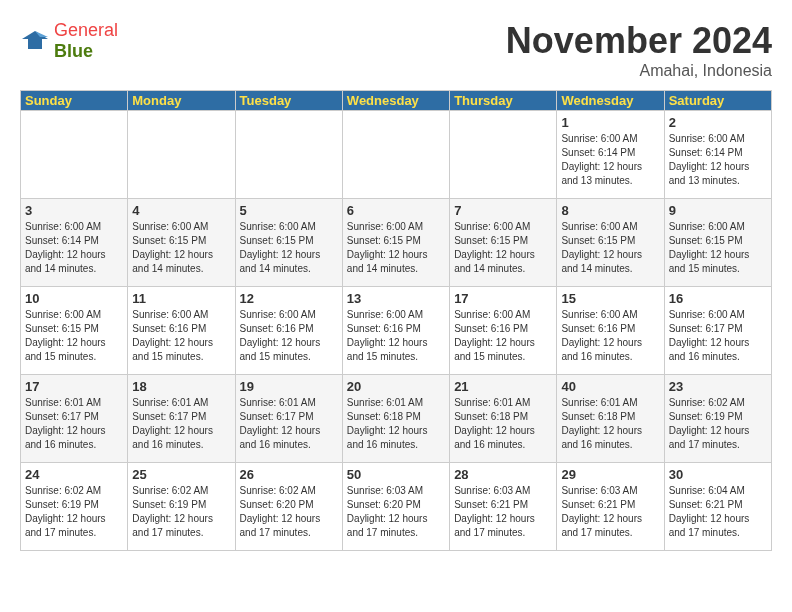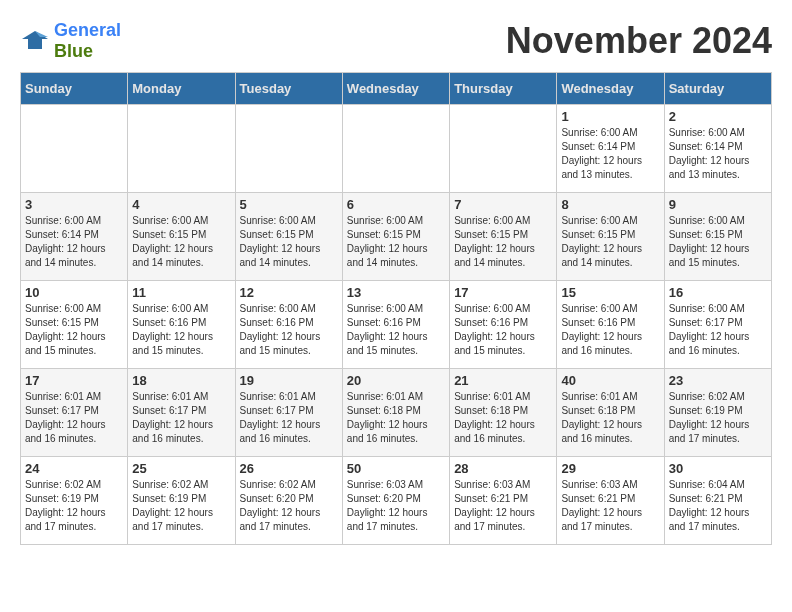--- a/index.html
+++ b/index.html
@@ -16,22 +16,22 @@
       align-items: flex-start;
       margin-bottom: 10px;
     }
     .logo {
       display: flex;
       align-items: center;
       gap: 4px;
     }
     .logo-text-general {
       font-size: 18px;
-      font-weight: bold;
-      color: #3b82f6;
+      font-weight: normal;
+      color: #ef4444;
       margin-top: 12px;
     }
     .logo-text-blue {
       font-size: 18px;
       font-weight: bold;
       color: #4d7c0f;
     }
     .logo-bird {
       width: 30px;
       height: 25px;
@@ -48,24 +48,24 @@
       font-size: 16px;
       color: #555;
     }
     .calendar {
       width: 100%;
       border-collapse: collapse;
       table-layout: fixed;
     }
     .calendar thead th {
       background-color: #2e6da4;
-      color: #e5e5e5;
+      color: #fde047;
       font-size: 13px;
       font-weight: bold;
-      padding: 8px 4px;
+      padding: 2px 4px;
       text-align: left;
       border: 1px solid #ccc;
     }
     .calendar tbody td {
       vertical-align: top;
       border: 1px solid #ccc;
       padding: 4px;
       font-size: 10.5px;
       color: #333;
       height: 88px;
@@ -98,20 +98,21 @@
       <polygon points="15,2 28,10 22,10 22,20 8,20 8,10 2,10" fill="#2e6da4"></polygon>
       <polygon points="15,2 28,8 20,8" fill="#5a9fd4"></polygon>
     </svg>
     <div>
       <span class="logo-text-general">General</span><br>
       <span class="logo-text-blue">Blue</span>
     </div>
   </div>
   <div class="title-section">
     <div class="month-title">November 2024</div>
+    <div class="location-title">Amahai, Indonesia</div>
   </div>
 </div>
 
 <table class="calendar">
   <thead>
     <tr>
     <th>Sunday</th>
         <th>Monday</th>
         <th>Tuesday</th>
         <th>Wednesday</th>

